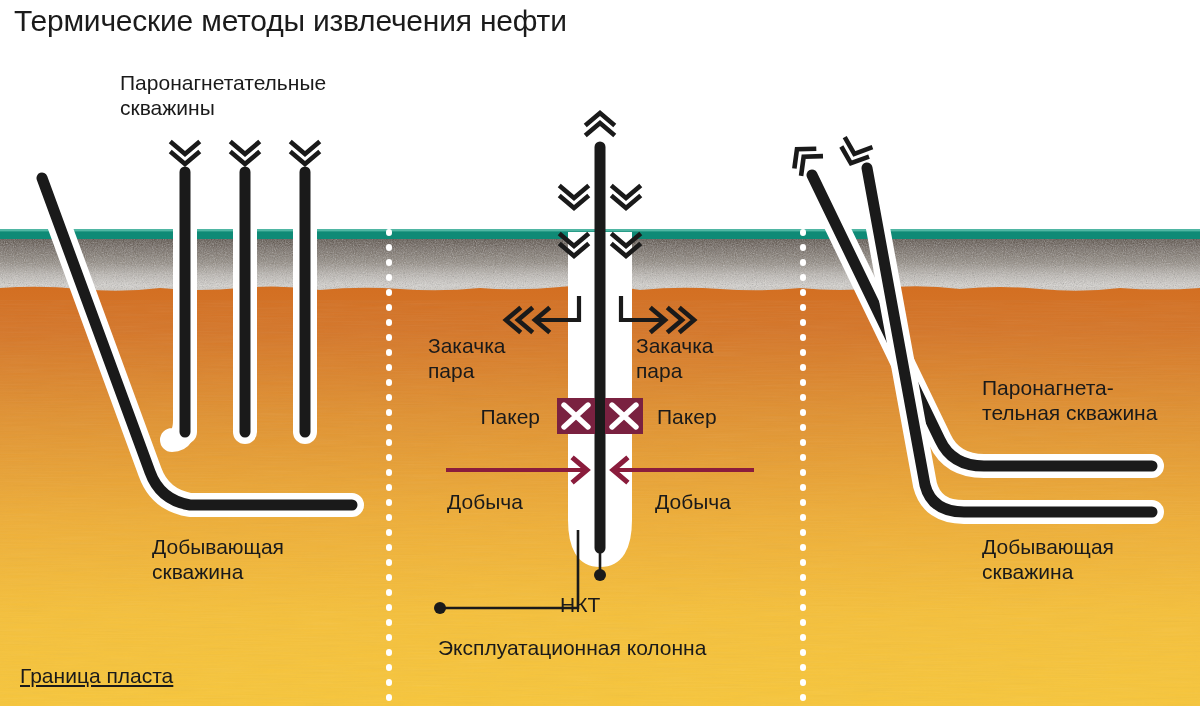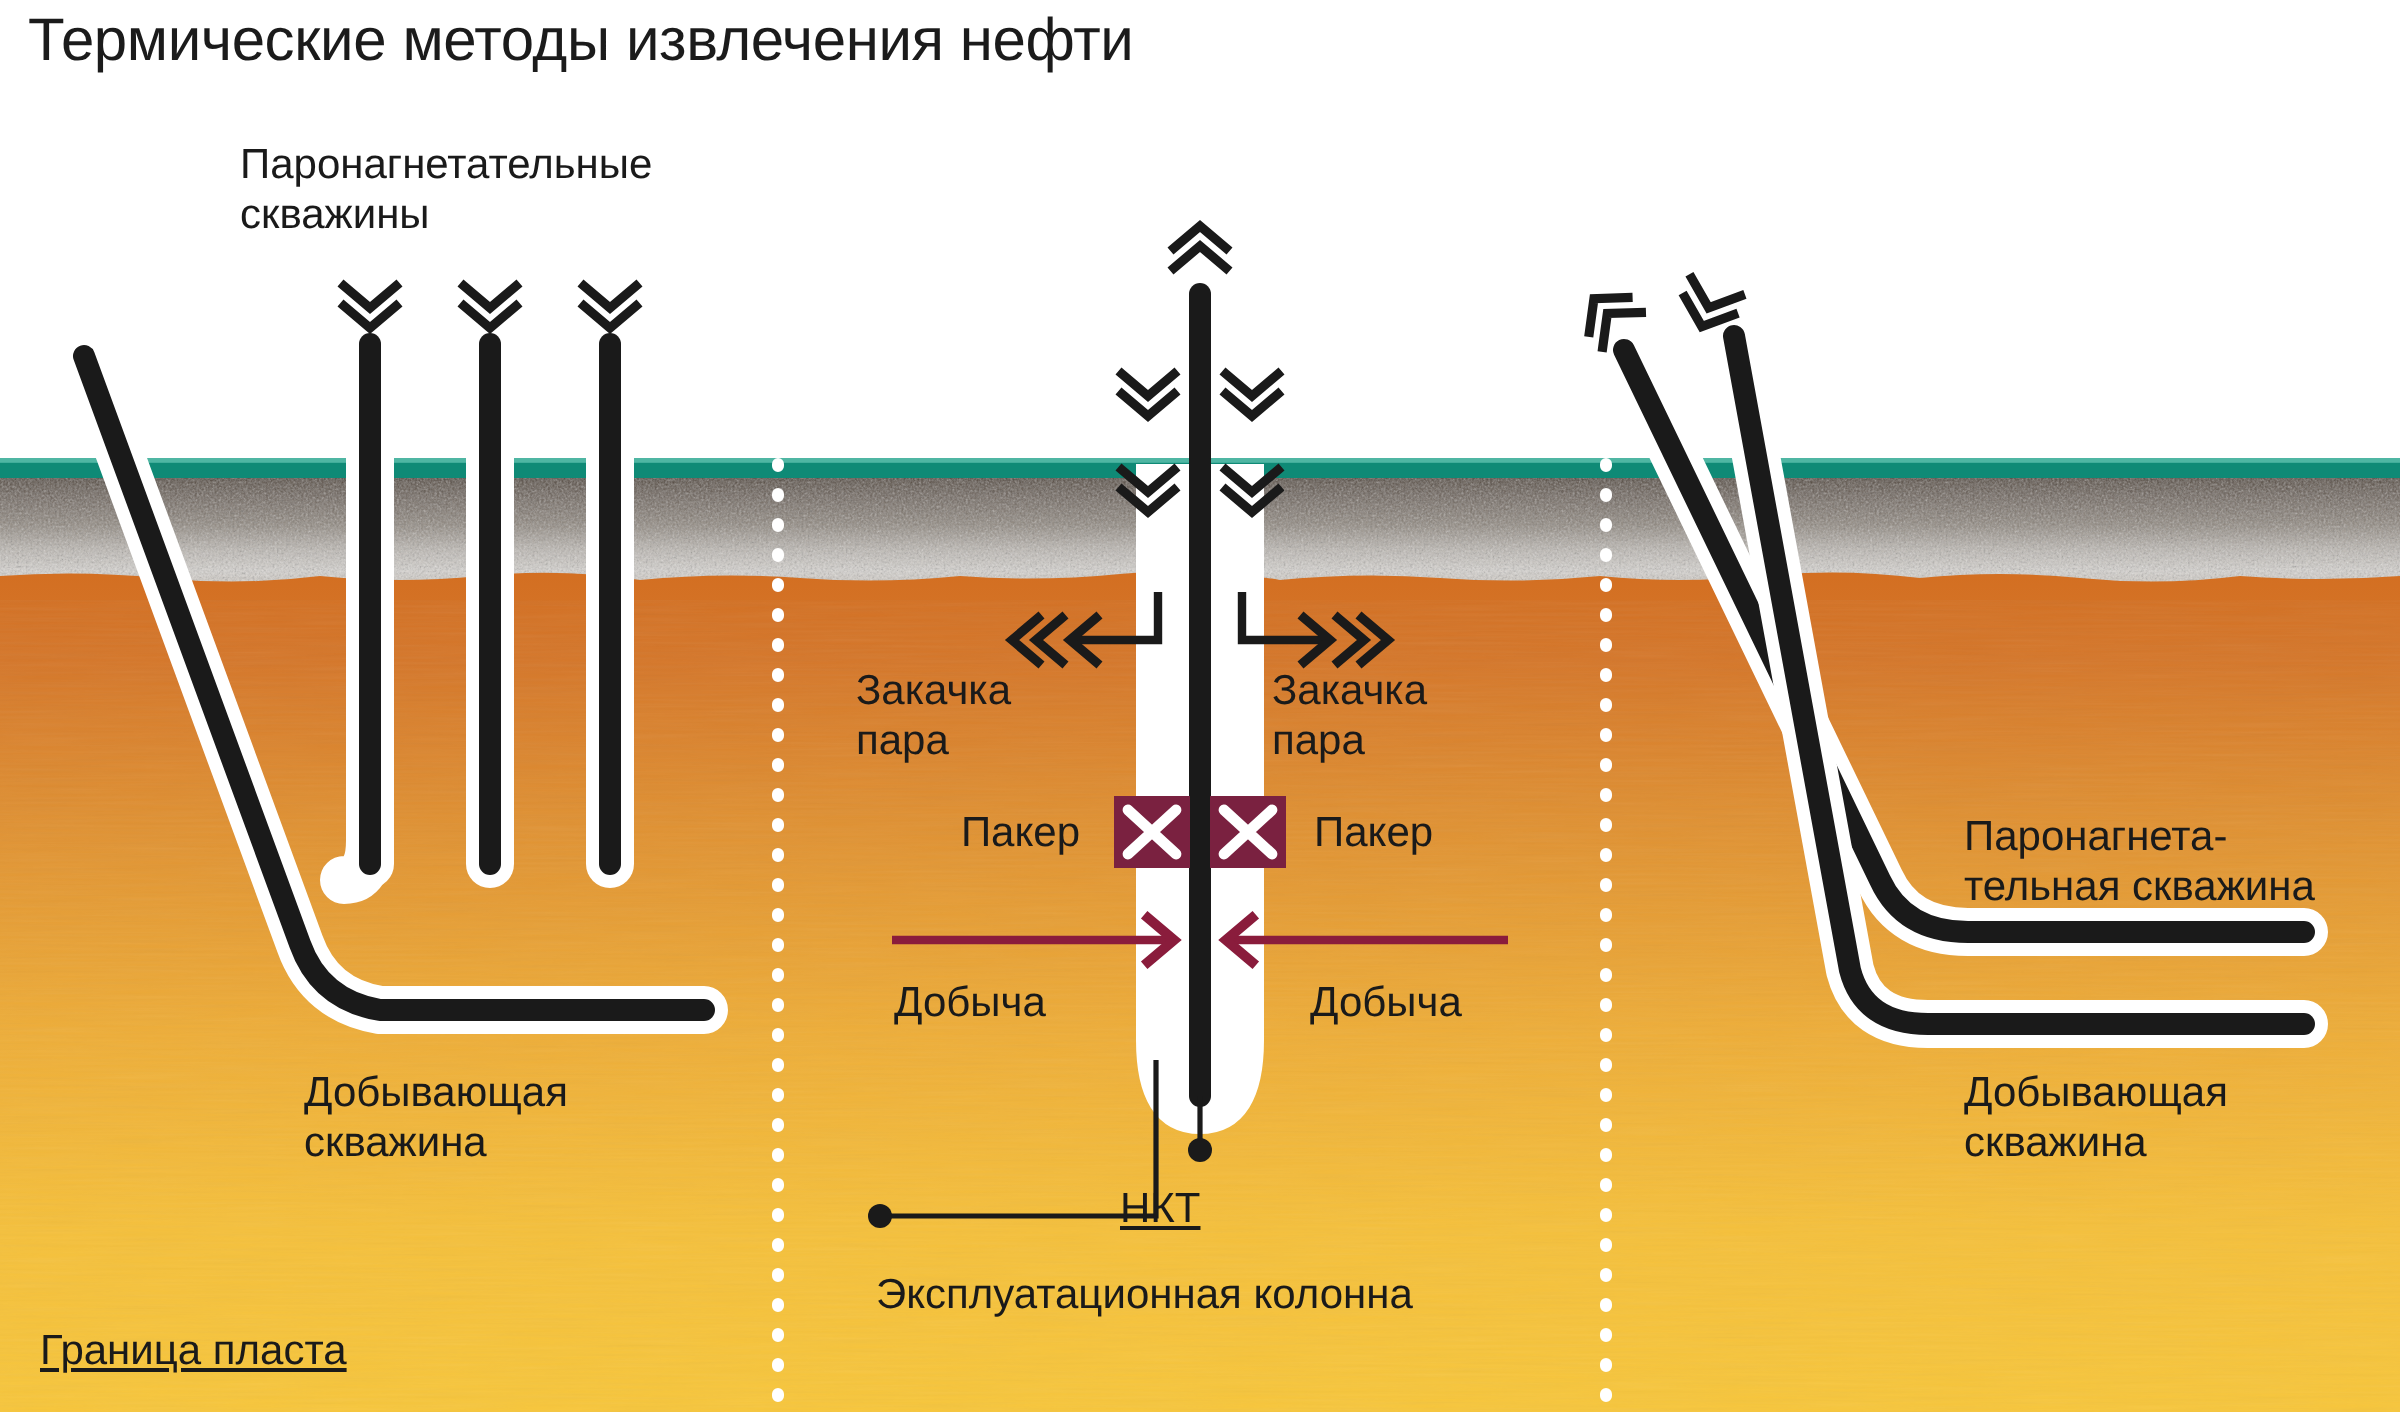--- a/index.html
+++ b/index.html
@@ -241,23 +241,23 @@
 пара</div>
 
   <div class="lbl r" style="left:400px;top:404px;width:140px;">Пакер</div>
 
   <div class="lbl" style="left:657px;top:404px;">Пакер</div>
 
   <div class="lbl" style="left:447px;top:489px;">Добыча</div>
 
   <div class="lbl" style="left:655px;top:489px;">Добыча</div>
 
-  <div class="lbl c" style="left:560px;top:592px;width:80px;text-decoration:underline;">НКТ</div>
+  <div class="lbl c" style="left:560px;top:592px;width:80px;">НКТ</div>
 
   <div class="lbl" style="left:438px;top:635px;">Эксплуатационная колонна</div>
 
-  <div class="lbl" style="left:982px;top:406px;width:212px;">Паронагнета-
+  <div class="lbl" style="left:982px;top:375px;width:212px;">Паронагнета-
 тельная скважина</div>
 
   <div class="lbl" style="left:982px;top:534px;width:212px;">Добывающая
 скважина</div>
 
 </div>
 
 </body></html>

